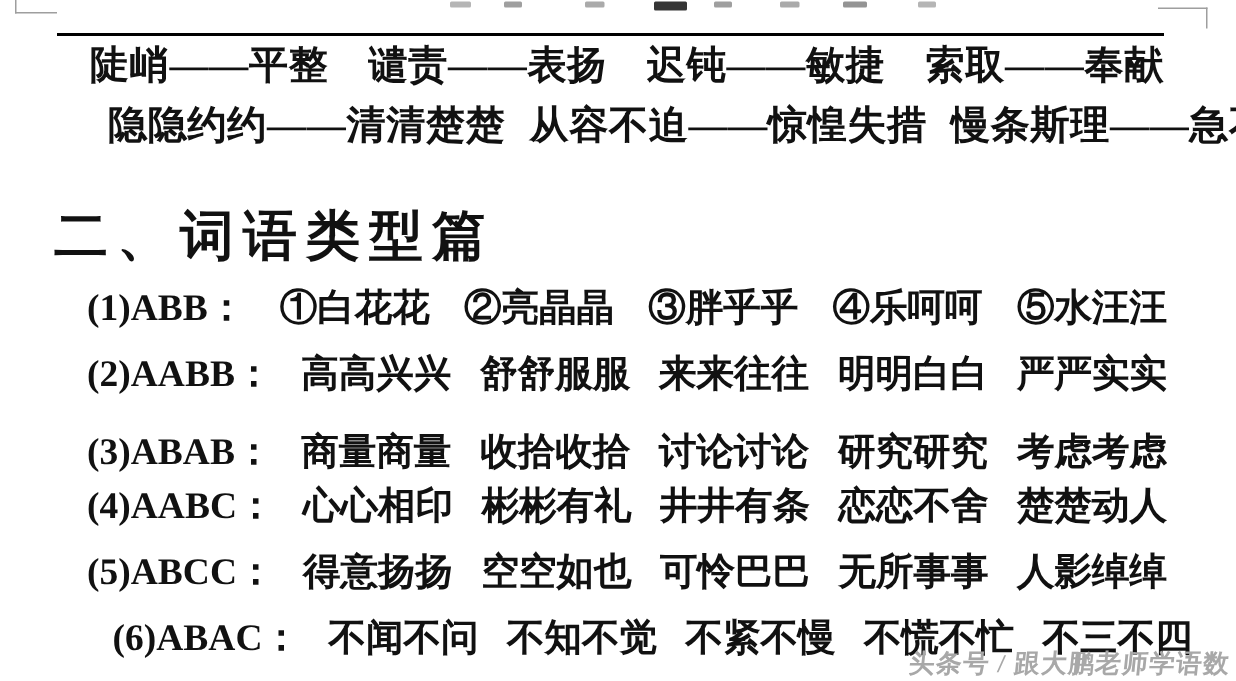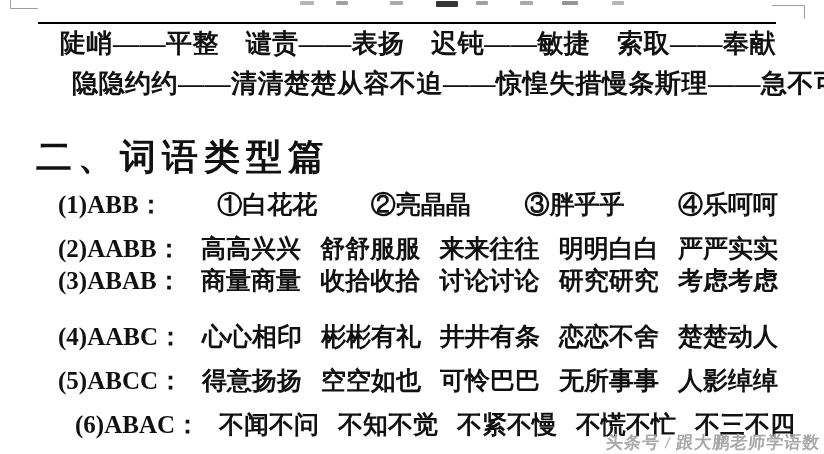--- a/index.html
+++ b/index.html
@@ -26,39 +26,39 @@
   .rule { position:absolute; left:38px; top:22px; width:738px; height:2px; background:#000000; }
 
   .antonym-row {
     position:absolute;
     display:flex; justify-content:space-between;
     font-size:26px; font-weight:bold;
     white-space:nowrap;
     letter-spacing:0.5px;
   }
   .row1 { left:60px; top:26px;  width:716px; }
-  .row2 { left:72px; top:66px;  width:704px; }
+  .row2 { left:72px; top:66px;  width:704px;gap:16px; }
 
   .section-title {
     position:absolute; left:36px; top:133px;
     font-size:36px; font-weight:bold;
     letter-spacing:6px;
     white-space:nowrap;
   }
 
   .wline {
     position:absolute; left:58px; width:720px;
     display:flex; justify-content:space-between;
     font-size:25px; font-weight:bold;
     white-space:nowrap;
   }
   .wline .wlabel { letter-spacing:0px; }
   .l1 { top:188px; }
   .l2 { top:232px; }
-  .l3 { top:264px; }
+  .l3 { top:284px; }
   .l4 { top:320px; }
   .l5 { top:364px;font-family:Liberation Serif, serif; }
   .l6 { top:408px;margin-left:17px; }
 
   .watermark {
     position:absolute; right:4px; bottom:0px;
     font-size:17px; font-weight:bold;
     color:#a8a8a8;
     transform:skewX(-6deg);
     white-space:nowrap;
@@ -97,20 +97,21 @@
 </div>
 
 <div class="section-title">二、词语类型篇</div>
 
 <div class="wline l1">
   <span class="wlabel">(1)ABB：</span>
   <span>①白花花</span>
   <span>②亮晶晶</span>
   <span>③胖乎乎</span>
   <span>④乐呵呵</span>
+  <span>⑤水汪汪</span>
 </div>
 <div class="wline l2">
   <span class="wlabel">(2)AABB：</span>
   <span>高高兴兴</span>
   <span>舒舒服服</span>
   <span>来来往往</span>
   <span>明明白白</span>
   <span>严严实实</span>
 </div>
 <div class="wline l3">

